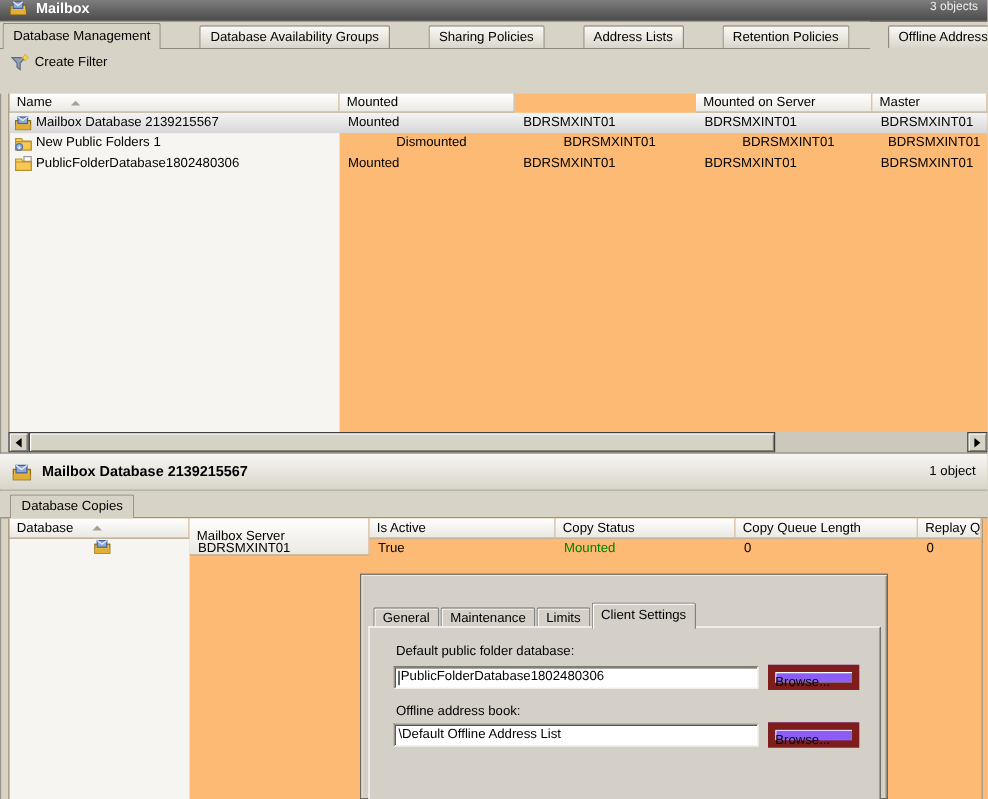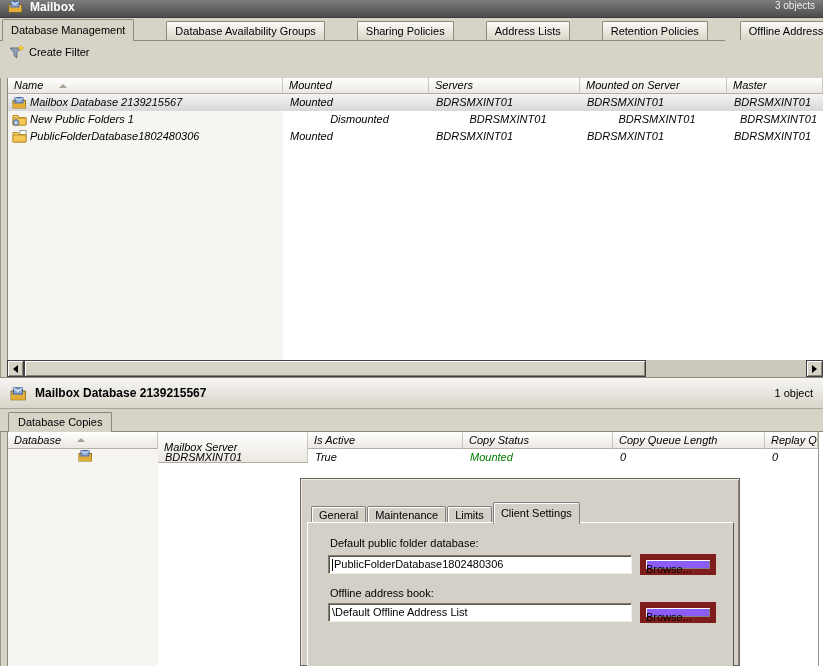--- a/index.html
+++ b/index.html
@@ -39,21 +39,21 @@
   }
 
   
   #filter-row { left:0; top:41px; width:823px; height:37px; background:#d7d3c7; }
   #create-filter { left:9px; top:4px; display:flex; align-items:center; gap:4px; cursor:pointer; }
 
   
   #left-edge-line { left:0; top:18px; width:1px; height:648px; background:#9a968a; }
 
   
-  .listview { background:#ffffff; border-left:1px solid #8a8678;font-style:italic; }
+  .listview { background:#fdba74; border-left:1px solid #8a8678; }
   .hdr-cell {
     position:absolute; top:0; height:16px;
     background:linear-gradient(#ffffff,#ebe8e1);
     border-right:1px solid #cbc7bd; border-bottom:1px solid #b3afa4;
     line-height:15px; padding-left:6px; white-space:nowrap; overflow:hidden;
     display:flex; align-items:center; gap:0;
   }
   .sort-up {
     width:0; height:0; margin-left:16px;
     border-left:4px solid transparent; border-right:4px solid transparent;
@@ -206,23 +206,20 @@
 <div class="abs listview" id="upper-list">
   <div class="col-tint" style="left:0;top:16px;bottom:0;width:275px;"></div>
 
   <div class="hdr-cell c0">
     <span>Name</span>
     <span class="sort-up"></span>
   </div>
   <div class="hdr-cell c1">
     <span>Mounted</span>
   </div>
-  <div class="hdr-cell c2">
-    <span>Servers</span>
-  </div>
   <div class="hdr-cell c3">
     <span>Mounted on Server</span>
   </div>
   <div class="hdr-cell c4">
     <span>Master</span>
   </div>
 
   <div class="lv-row selected" style="top:16px;">
     <div class="cell withicon c0">
       <svg class="icon-svg" width="15" height="13" viewBox="0 0 15 13">

